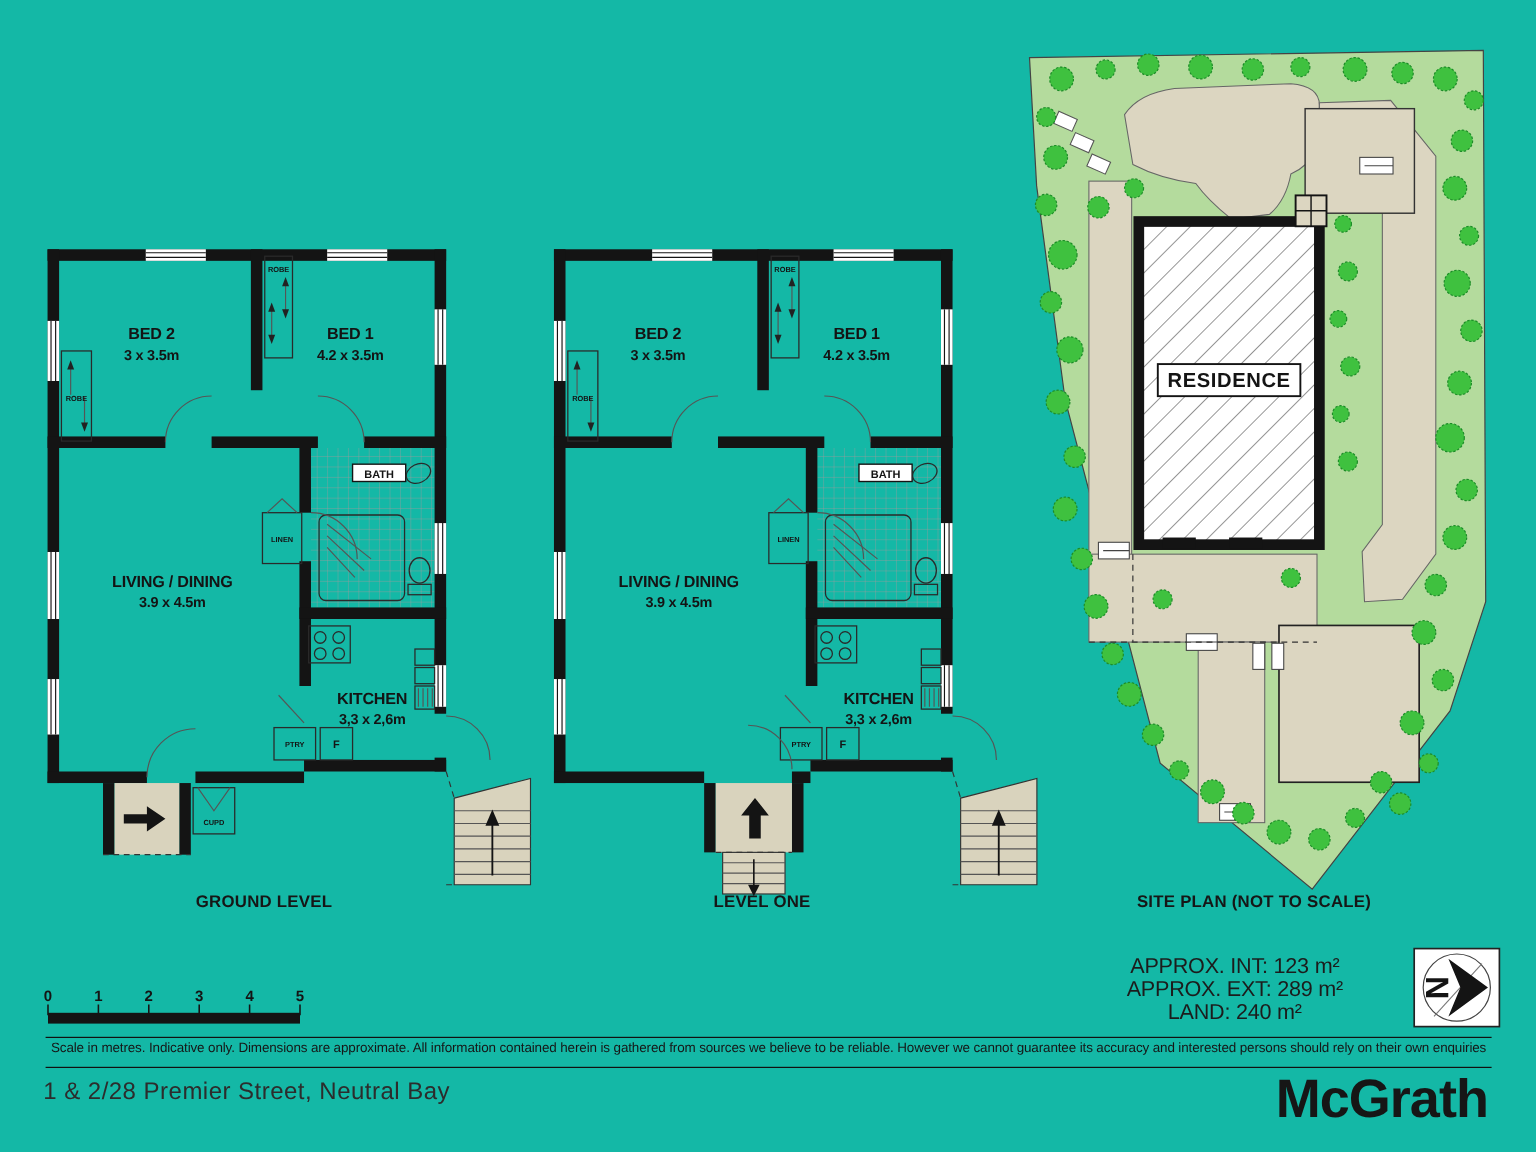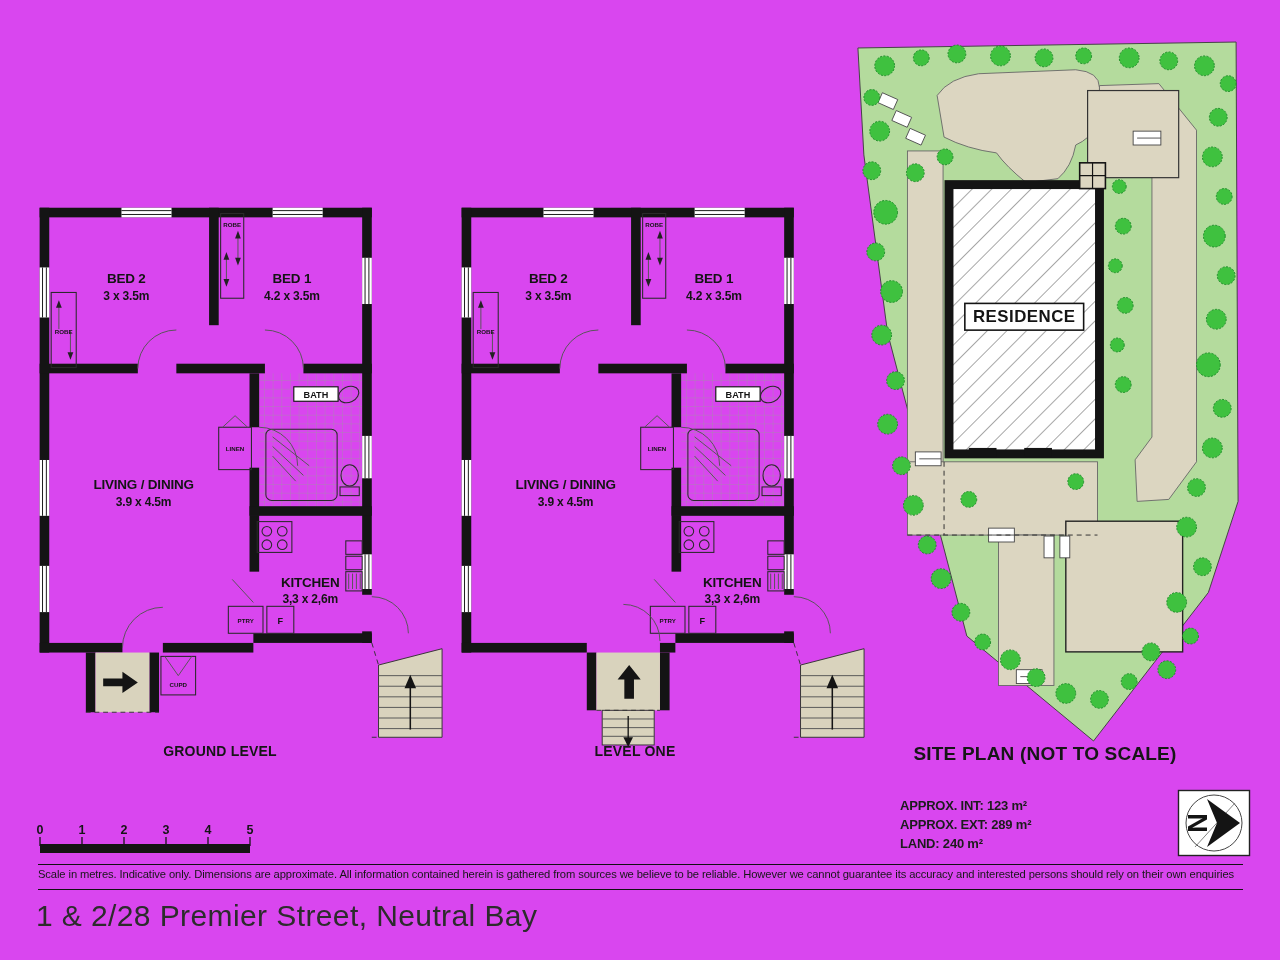--- a/index.html
+++ b/index.html
@@ -1,28 +1,28 @@
 <!DOCTYPE html>
 <html><head>
 <meta charset="utf-8">
 <style>
   html,body{margin:0;padding:0;background:#fff;}
-  .page{position:relative;width:1280px;height:960px;background:#d946ef;
+  .page{position:relative;width:1280px;height:960px;background:#14b8a6;
         font-family:"Liberation Sans",sans-serif;overflow:hidden;color:#111;}
   .abs{position:absolute;}
   .plan-title{position:absolute;top:743px;font-size:14px;font-weight:bold;
         letter-spacing:.2px;color:#161616;text-align:center;}
   .rule{position:absolute;left:38px;width:1205px;border-top:1.7px solid #111;height:0;}
   .disclaimer{position:absolute;left:38px;top:868px;width:1205px;font-size:11.2px;
-        letter-spacing:-.1px;color:#161616;white-space:nowrap;}
-  .address{position:absolute;left:36px;top:899px;font-size:30px;color:#2c2c2c;letter-spacing:.4px;}
+        letter-spacing:-.1px;color:#161616;white-space:nowrap;text-align:center;}
+  .address{position:absolute;left:36px;top:899px;font-size:20px;color:#2c2c2c;letter-spacing:.4px;}
   .brand{position:absolute;right:40px;top:890px;font-size:45px;font-weight:bold;
         letter-spacing:-.8px;color:#161616;}
-  .stats{position:absolute;left:900px;top:796px;width:258px;text-align:left;
-        font-size:13px;font-weight:bold;letter-spacing:-.2px;line-height:19px;color:#1c1c1c;}
+  .stats{position:absolute;left:900px;top:796px;width:258px;text-align:center;
+        font-size:18px;font-weight:normal;letter-spacing:-.2px;line-height:19px;color:#1c1c1c;}
   svg text{font-family:"Liberation Sans",sans-serif;fill:#141414;}
   .rname{font-size:14px;font-weight:bold;letter-spacing:-.2px;}
   .rdims{font-size:12.5px;font-weight:bold;letter-spacing:-.2px;}
   .tiny{font-size:6.4px;font-weight:bold;}
   .mid{font-size:9.5px;font-weight:bold;}
   .thin{fill:none;stroke:#2a2a2a;stroke-width:1.1;}
   .arc{fill:none;stroke:#555;stroke-width:1;}
   .dash{fill:none;stroke:#333;stroke-width:1;stroke-dasharray:5,4;}
   .beige{fill:#d9d3bd;}
   .wline{stroke:#141414;stroke-width:1;}
@@ -397,21 +397,21 @@
       <circle cx="268" cy="232" r="7"></circle>
         <circle cx="278" cy="272" r="8"></circle>
         <circle cx="270" cy="312" r="7"></circle>
       <circle cx="276" cy="352" r="8"></circle>
         <circle cx="96" cy="122" r="8"></circle>
         <circle cx="66" cy="138" r="9"></circle>
       <circle cx="120" cy="468" r="8"></circle>
         <circle cx="228" cy="450" r="8"></circle>
     </g>
   </svg>
-  <div class="plan-title" style="left:905px;width:280px;font-size:19px;">SITE PLAN (NOT TO SCALE)</div>
+  <div class="plan-title" style="left:905px;width:280px;font-size:14px;">SITE PLAN (NOT TO SCALE)</div>
 
   <svg class="abs" style="left:34px;top:822px;" width="228" height="38" viewBox="0 0 228 38">
     <g style="font-size:12.5px;font-weight:bold;" text-anchor="middle">
       <text x="6" y="12">0</text>
       <text x="48" y="12">1</text>
       <text x="90" y="12">2</text>
       <text x="132" y="12">3</text>
       <text x="174" y="12">4</text>
       <text x="216" y="12">5</text>
     </g>
@@ -431,14 +431,15 @@
 
   <svg class="abs" style="left:1177px;top:789px;" width="74" height="68" viewBox="0 0 74 68">
     <rect x="1.5" y="1.5" width="71" height="65" fill="#fff" stroke="#222" stroke-width="1.4"></rect>
     <circle cx="37" cy="34" r="28" fill="none" stroke="#444" stroke-width="1"></circle>
     <line x1="18" y1="58" x2="58" y2="14" stroke="#777" stroke-width="0.9"></line>
     <polygon points="30,10 63,34 30,58 40,34" fill="#141414"></polygon>
     <text x="20" y="43" text-anchor="middle" style="font-size:27px;font-weight:bold;" transform="rotate(90 20 34)">N</text>
   </svg>
 
   <div class="address">1 &amp; 2/28 Premier Street, Neutral Bay</div>
+  <div class="brand">McGrath</div>
 
 </div>
 
 </body></html>

